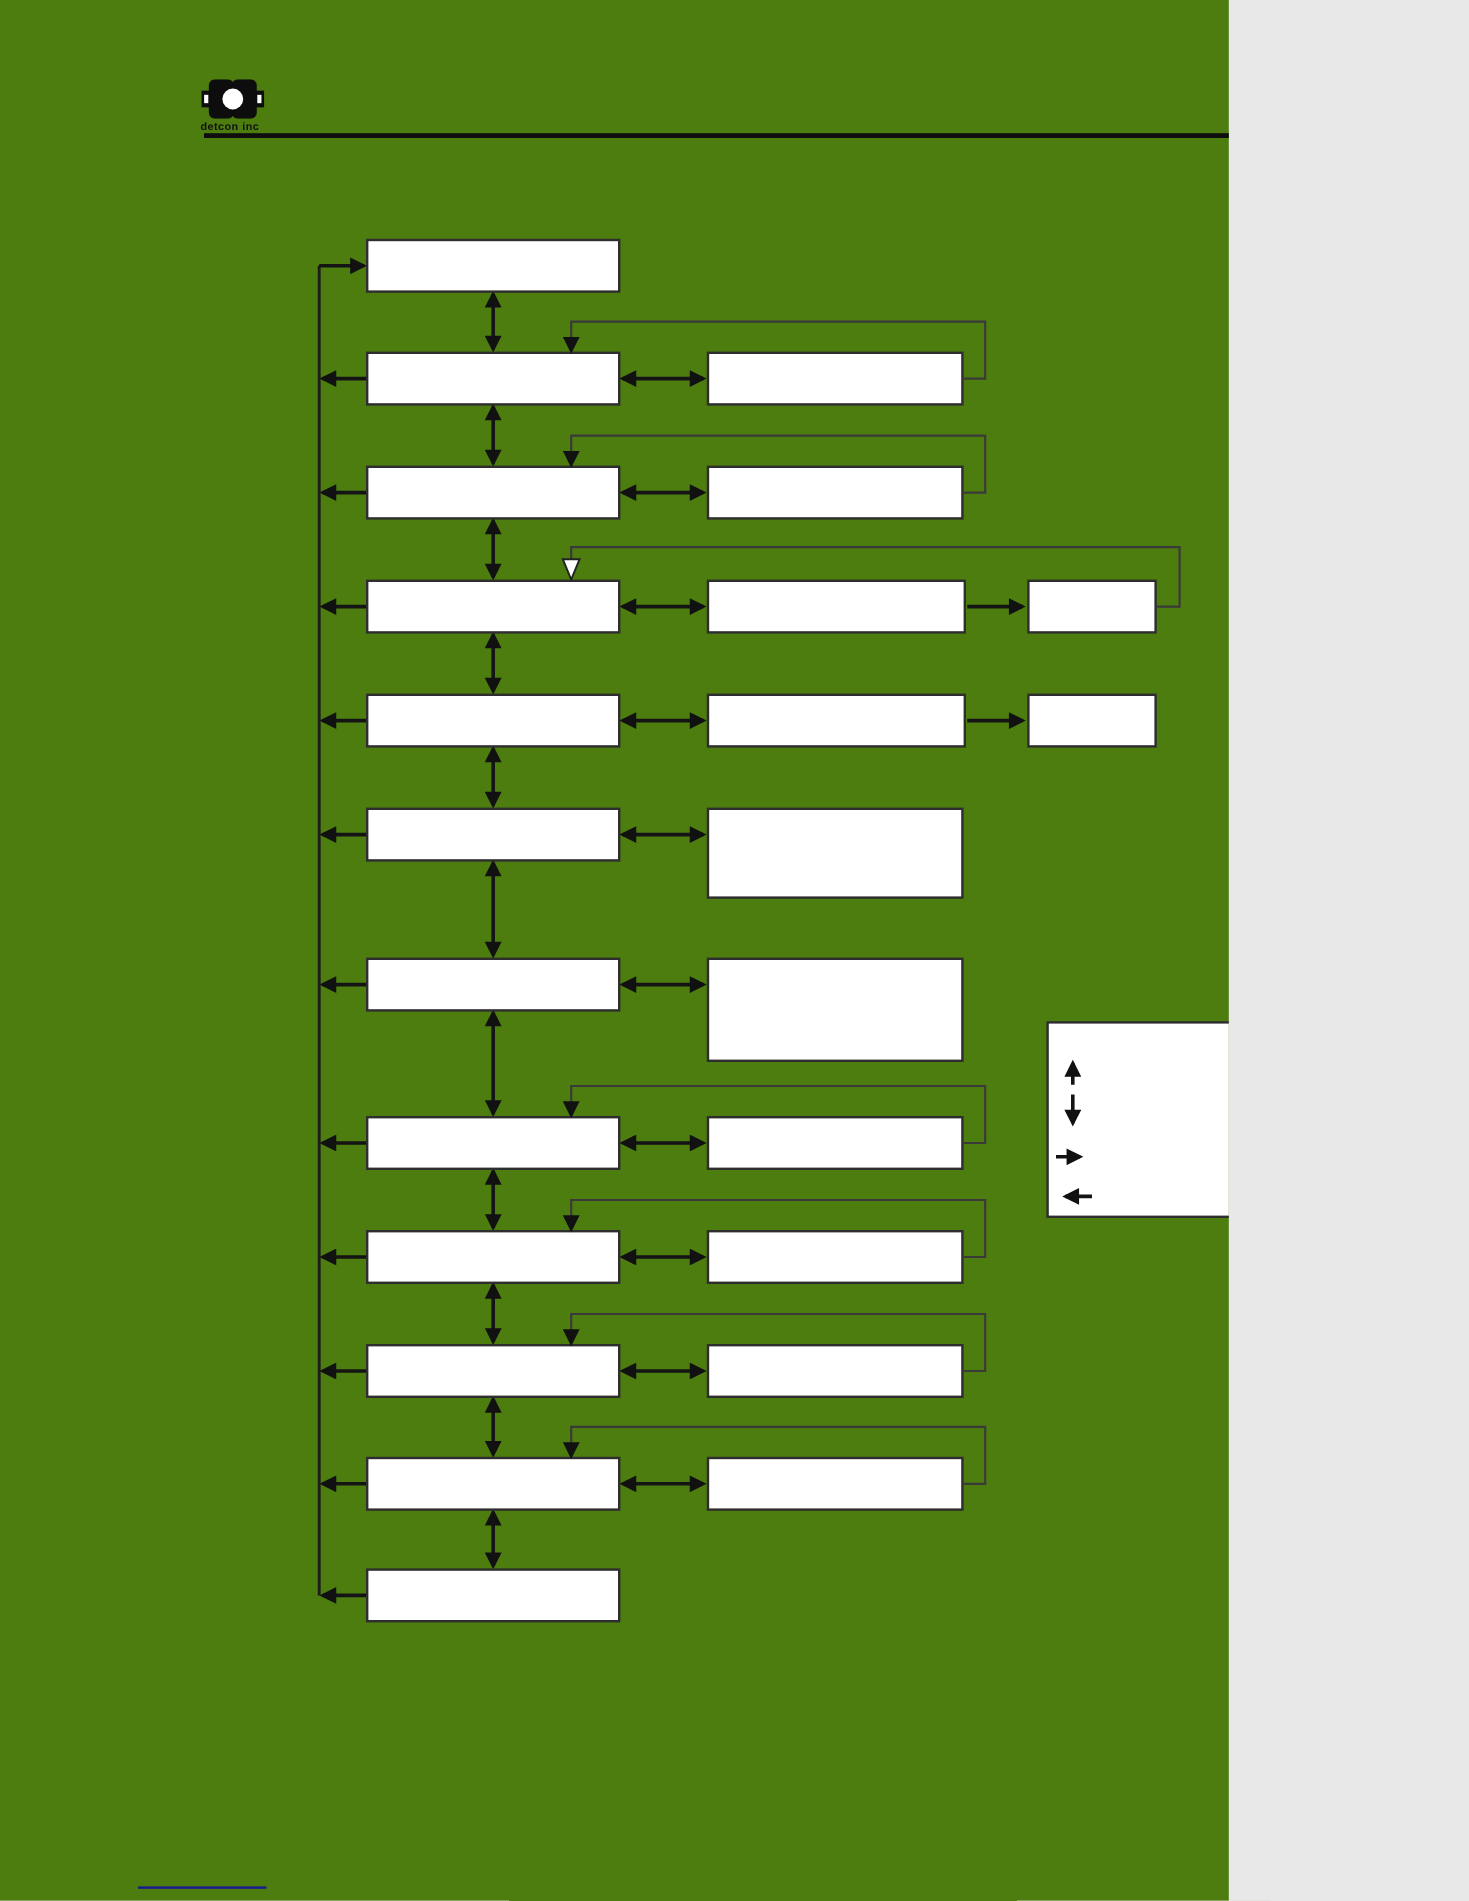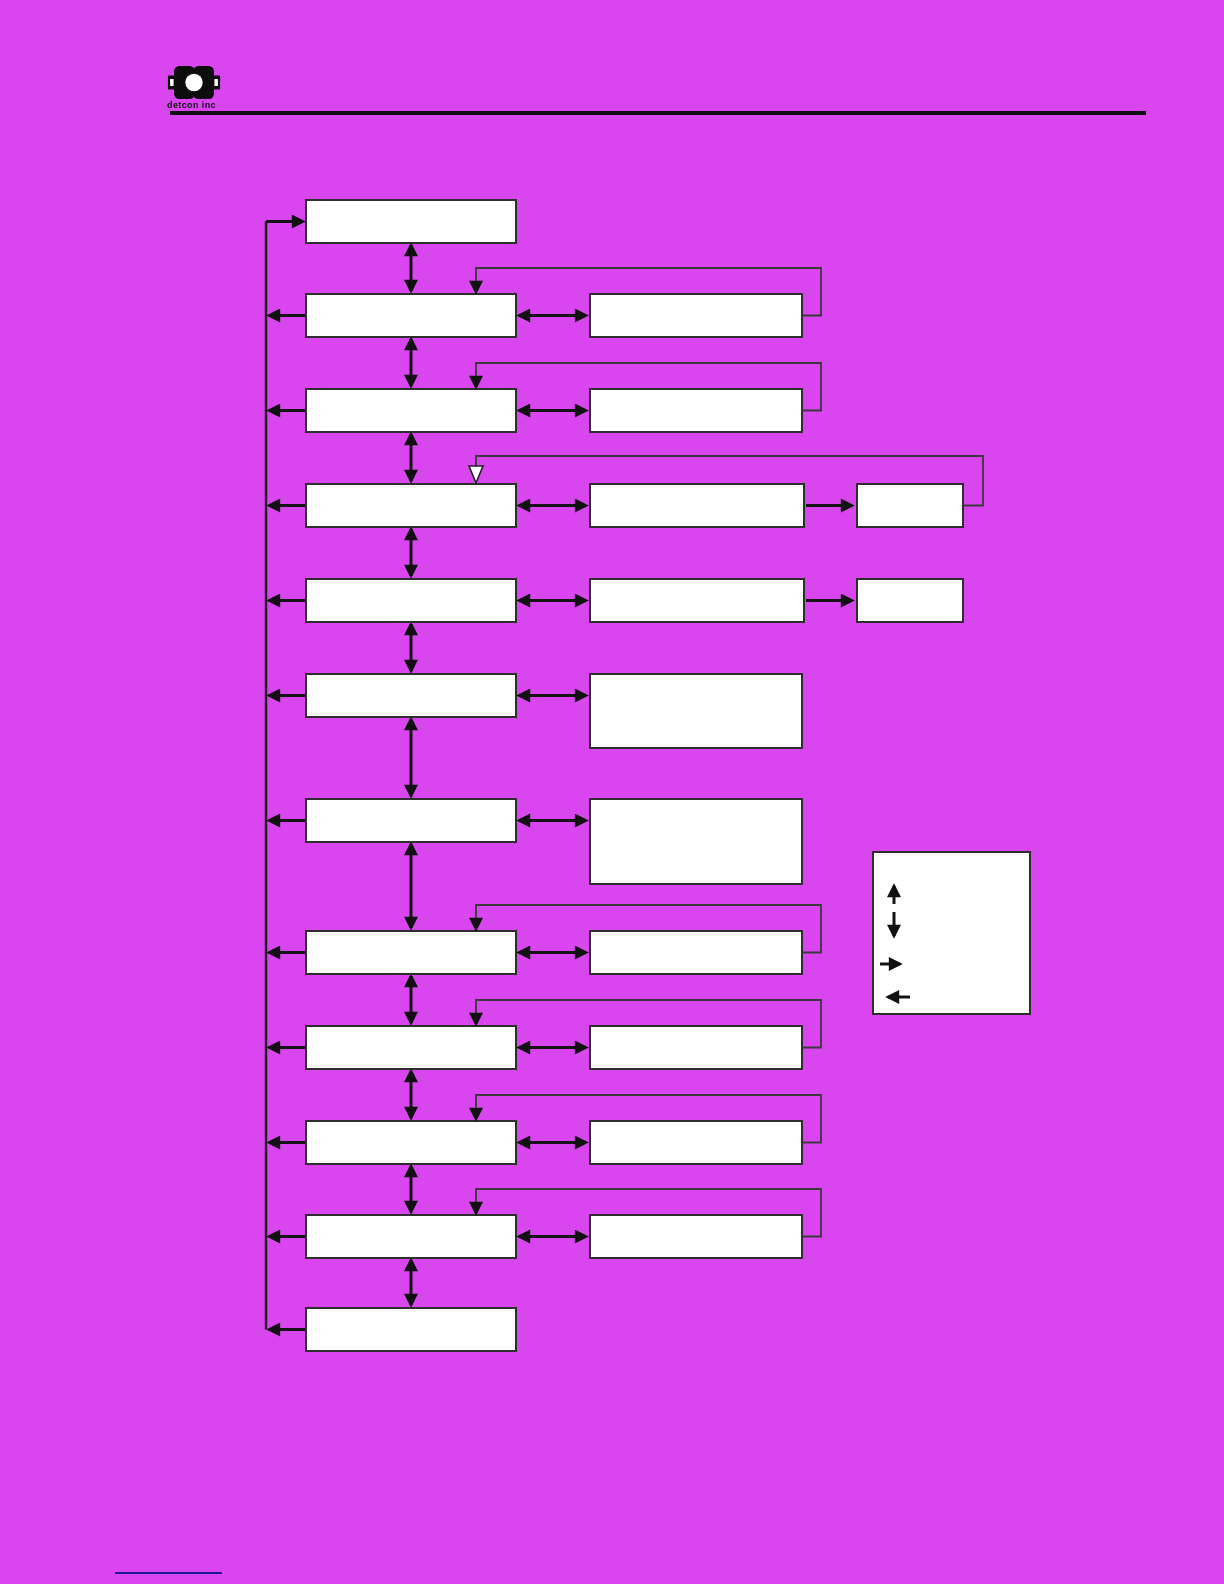--- a/index.html
+++ b/index.html
@@ -1,19 +1,19 @@
 <!DOCTYPE html>
 <html><head>
 <meta charset="utf-8">
 <style>
   html,body{margin:0;padding:0;background:#e8e8e8;}
   .page{
     position:relative;
-    width:1224px;height:1584px;
-    background:#d946ef;
+    width:1024px;height:1584px;
+    background:#4d7c0f;
     overflow:hidden;
     font-family:"Liberation Sans", sans-serif;
   }
   .logo{position:absolute;left:167px;top:66px;width:58px;}
   .logo-mark{display:block;width:54px;height:33px;}
   .logo-text{
     display:block;margin-top:1px;
     font-size:9px;font-weight:bold;letter-spacing:0.4px;
     color:#111111;white-space:nowrap;
   }

